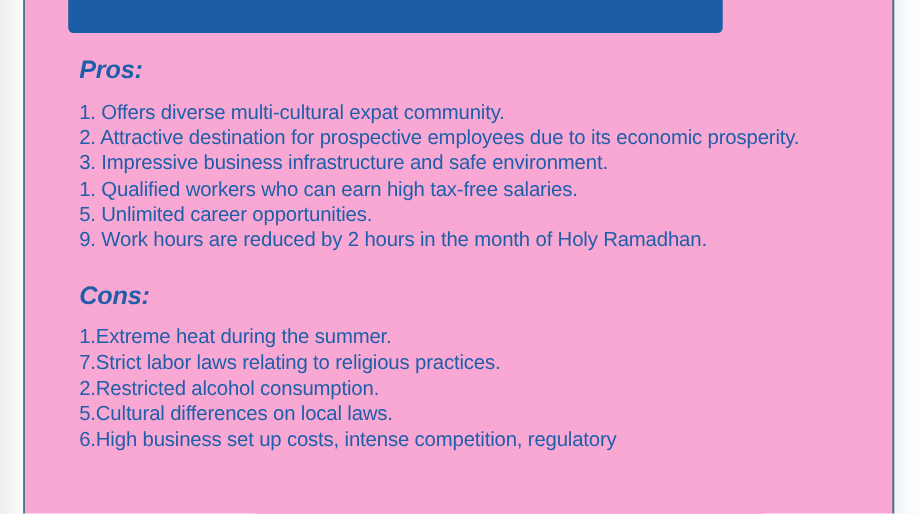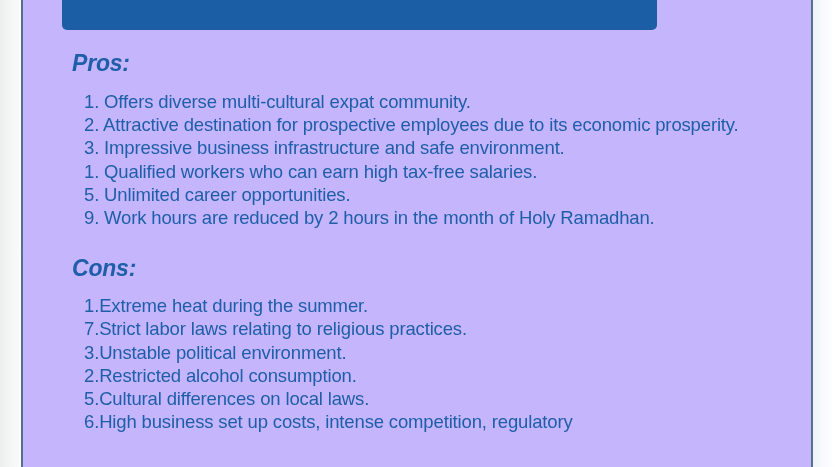--- a/index.html
+++ b/index.html
@@ -54,21 +54,21 @@
   .card-rule.left  { left: 21px; }
   .card-rule.right { left: 811px; }
 
   
   #card {
     position: absolute;
     left: 23px;
     top: 0;
     width: 788px;
     height: 467px;
-    background: #c4b5fd;
+    background: #f9a8d4;
     overflow: hidden;
   }
 
   
   #title-banner {
     position: absolute;
     left: 39px;          
     top: -34px;          
     width: 595px;
     height: 64px;
@@ -102,21 +102,21 @@
     font-weight: bold;
     font-style: italic;
     font-size: 23px;
     line-height: 28px;
     color: #1f5fa9;
     letter-spacing: -0.2px;
     margin: 0 0 13px 0;
   }
 
   .item-list {
-    margin: 12px;
+    margin: 0;
     padding: 0;
     list-style: none;
   }
   .item-list li {
     font-family: "Liberation Sans", sans-serif;
     font-weight: normal;
     font-size: 18.5px;
     line-height: 23.2px;
     color: #1f5fa9;
     letter-spacing: -0.15px;
@@ -157,21 +157,20 @@
           <li>5. Unlimited career opportunities.</li>
           <li>9. Work hours are reduced by 2 hours in the month of Holy Ramadhan.</li>
         </ul>
       </section>
 
       <section id="cons-block">
         <h2 class="section-heading">Cons:</h2>
         <ul class="item-list">
           <li>1.Extreme heat during the summer.</li>
           <li>7.Strict labor laws relating to religious practices.</li>
-          <li>3.Unstable political environment.</li>
           <li>2.Restricted alcohol consumption.</li>
           <li>5.Cultural differences on local laws.</li>
           <li>6.High business set up costs, intense competition, regulatory</li>
         </ul>
       </section>
 
     </div>
   </div>
 </div>
 

